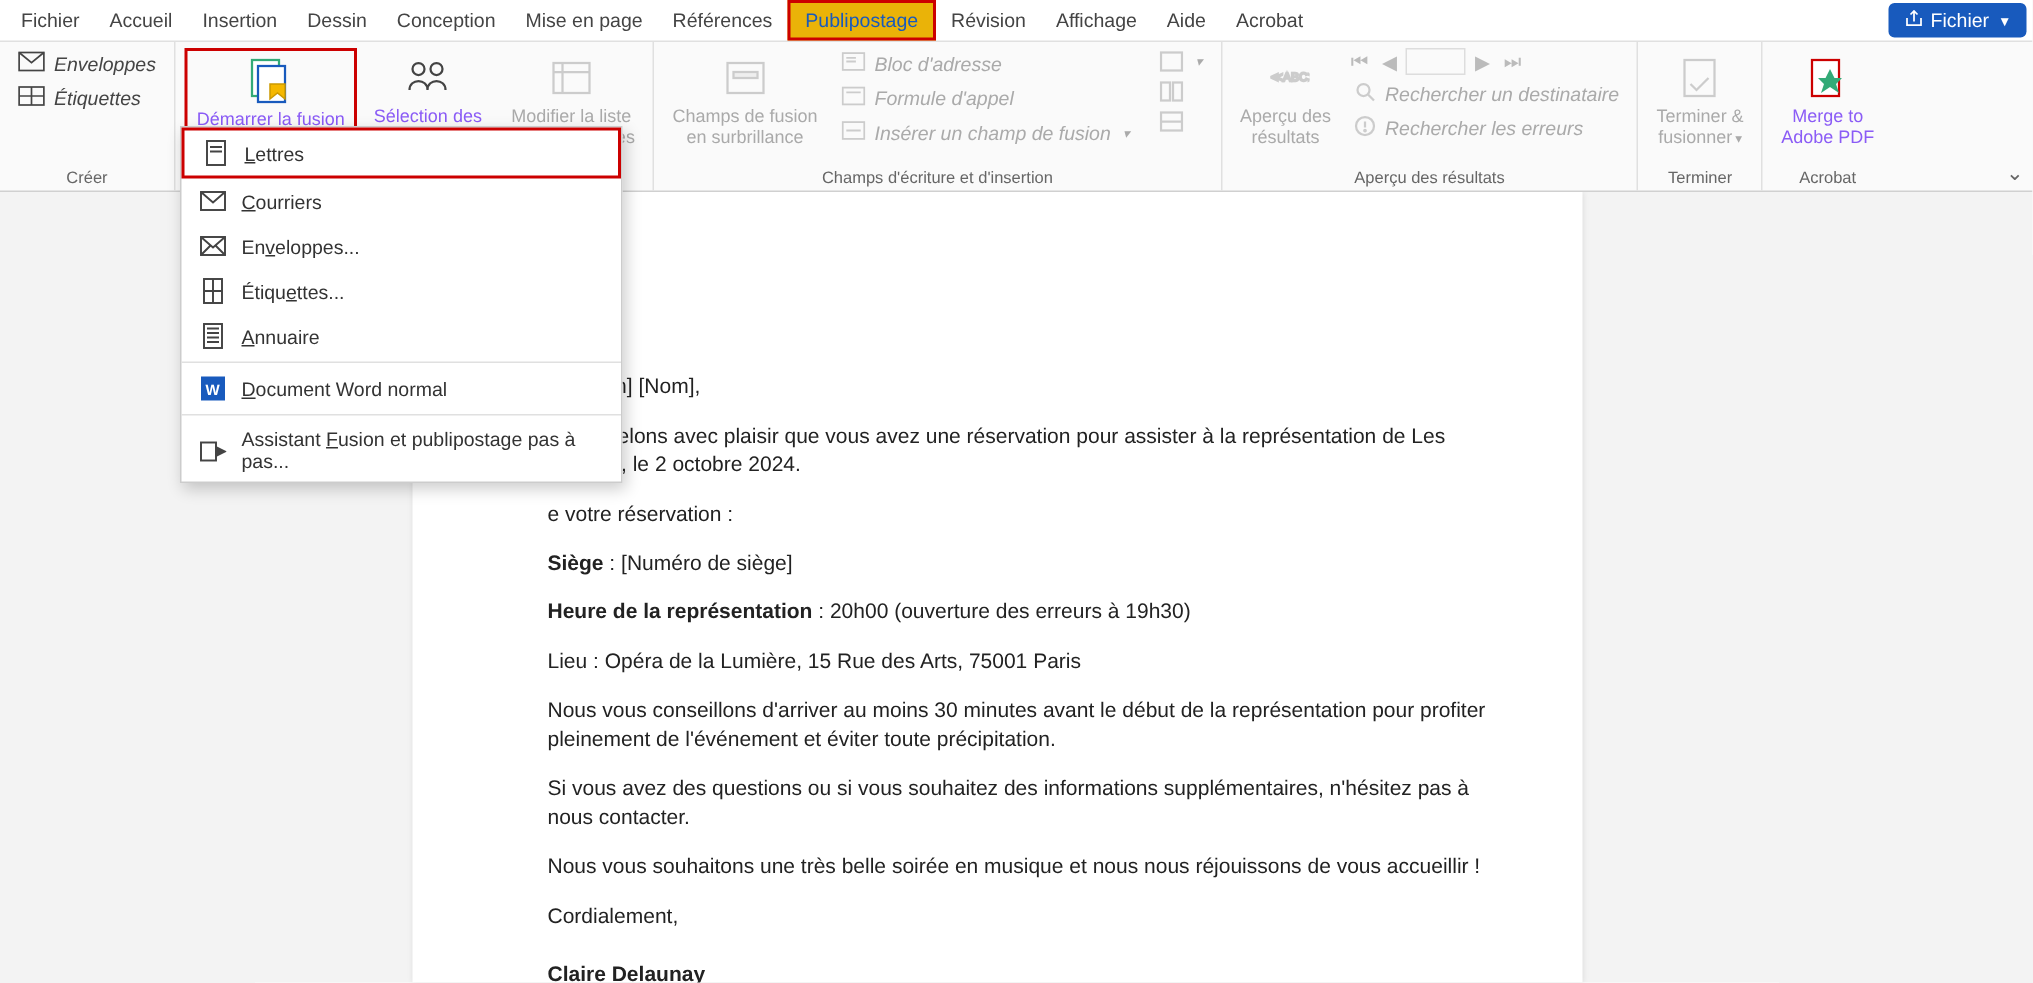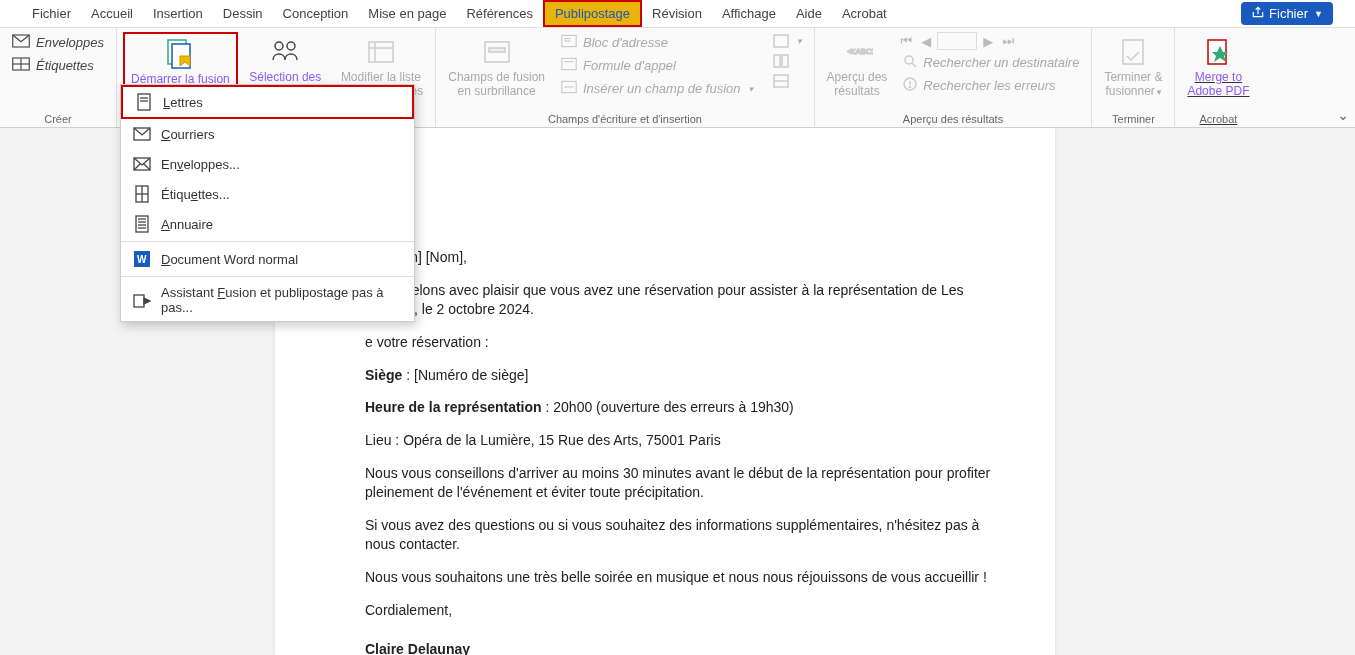--- a/index.html
+++ b/index.html
@@ -1,19 +1,19 @@
 <!DOCTYPE html>
 <html><head>
   <meta charset="utf-8">
   <style>
     * { box-sizing: border-box; font-family: 'Segoe UI', Tahoma, sans-serif; }
     body { margin: 0; padding: 0; background: #fff; font-size: 13px; color: #333; width: 1355px; height: 655px; overflow: hidden; }
     
     
-    .tab-bar { display: flex; align-items: center; height: 28px; background: #fff; border-bottom: 1px solid #e0e0e0; padding: 0 22px; }
+    .tab-bar { display: flex; align-items: center; height: 28px; background: #fff; border-bottom: 1px solid #e0e0e0; padding: 0 4px; }
     .tab { padding: 4px 10px; cursor: pointer; color: #444; }
     .tab.active { color: #185abd; border: 2px solid #c00; background: #eab308; }
     .tab.highlight-red { border: 2px solid #c00; }
     .share-btn { margin-left: auto; background: #185abd; color: #fff; padding: 3px 10px; border-radius: 4px; display: flex; align-items: center; gap: 4px; font-size: 13px; }
     
     
     .ribbon { display: flex; height: 100px; background: #fafafa; border-bottom: 1px solid #d0d0d0; position: relative; }
     .ribbon-group { display: flex; flex-direction: column; border-right: 1px solid #e0e0e0; padding: 4px 6px 2px 6px; }
     .ribbon-group-content { flex: 1; display: flex; align-items: flex-start; gap: 4px; }
     .ribbon-group-label { text-align: center; font-size: 11px; color: #666; padding-top: 2px; }
@@ -249,21 +249,21 @@
               <path d="M10 20l4 4 8-8"></path>
             </svg>
         </span>
         <span>Terminer &amp;</span>
         <span><span>fusionner</span><span class="chev">▾</span></span>
       </div>
     </div>
     <div class="ribbon-group-label">Terminer</div>
   </div>
 
-  <div class="ribbon-group" style="border-right:none;text-decoration:underline;">
+  <div class="ribbon-group" style="border-right:none;">
     <div class="ribbon-group-content">
       <div class="ribbon-big-btn">
         <span class="icon-lg">
           <svg width="32" height="32" viewBox="0 0 32 32" fill="none">
               <rect x="6" y="4" width="18" height="24" fill="#fff" stroke="#c00" stroke-width="1.5"></rect>
               <path d="M18 22l6 4-2-6 4-4h-5l-3-6-3 6h-5l4 4-2 6z" fill="#3a7"></path>
             </svg>
         </span>
         <span>Merge to</span>
         <span>Adobe PDF</span>

